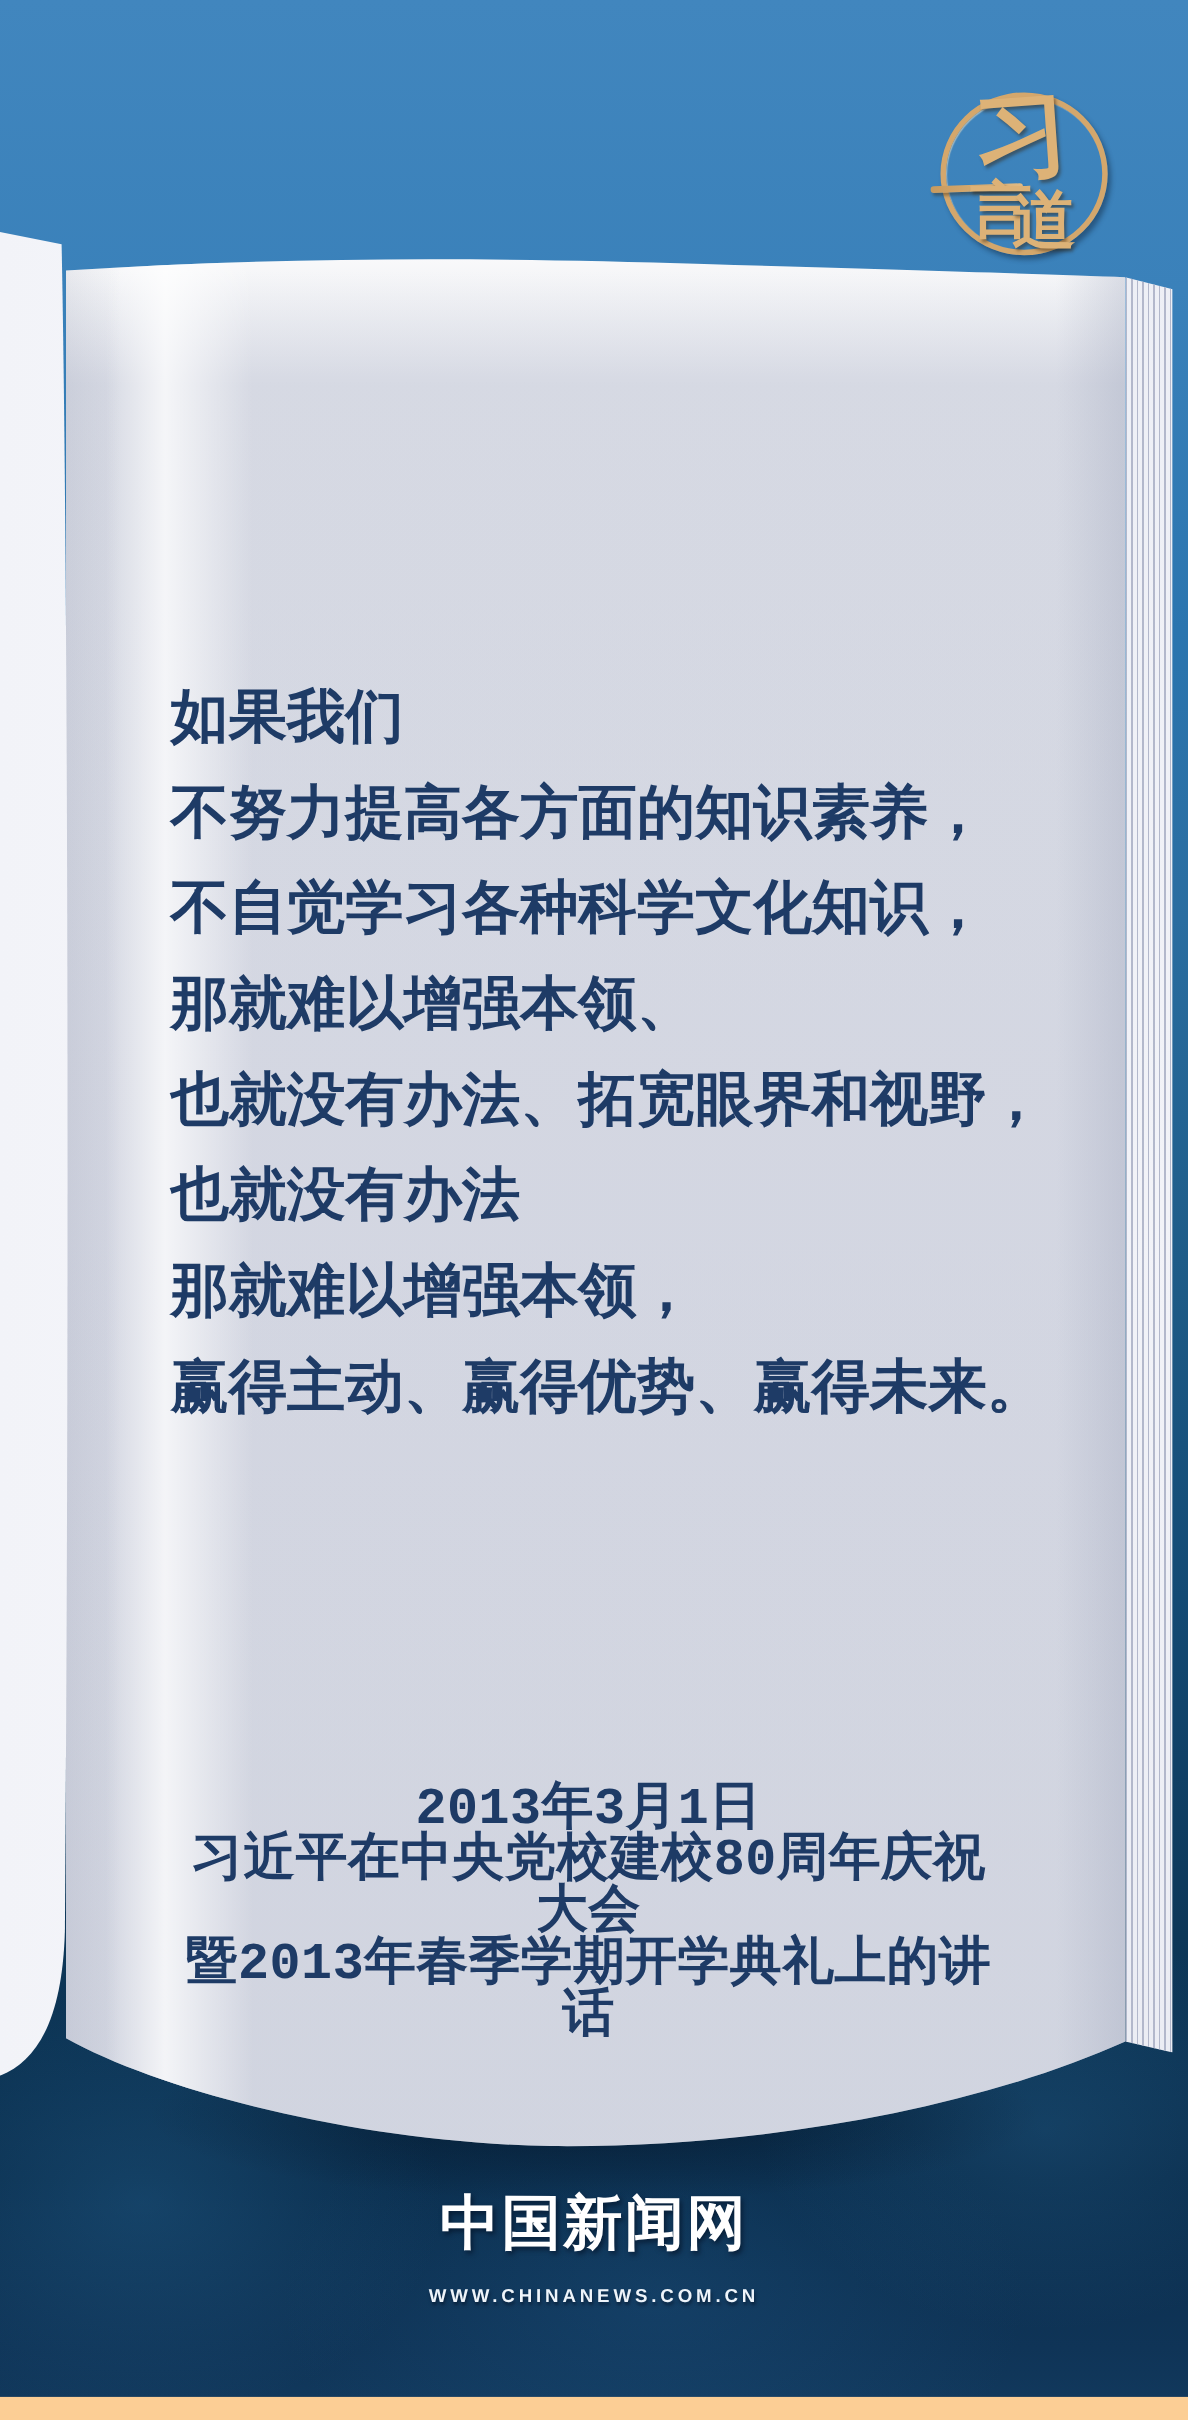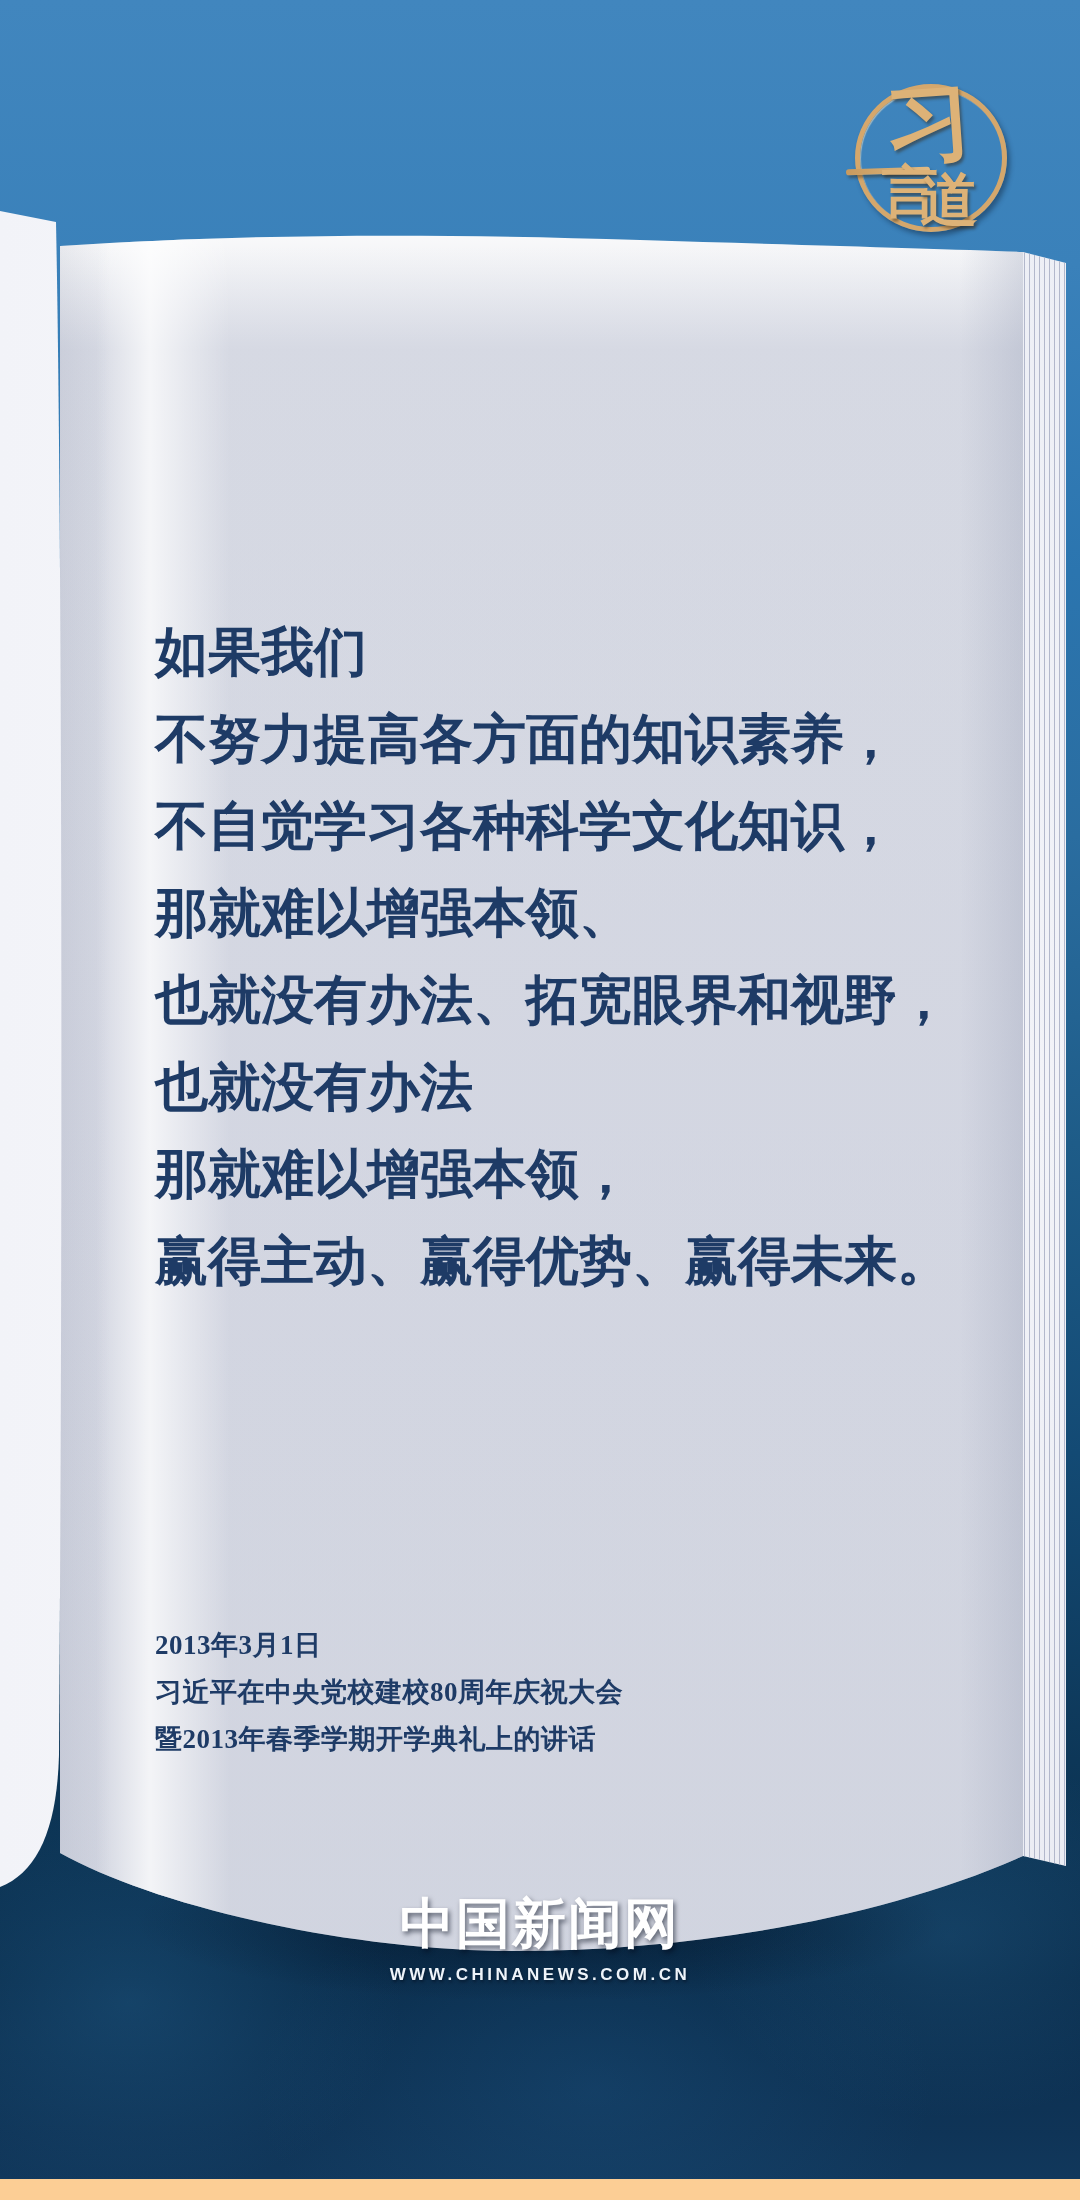--- a/index.html
+++ b/index.html
@@ -76,34 +76,35 @@
   }
 
   
   .quote {
     position: absolute; left: 155px; top: 608px; width: 880px;
     color: #1e3b66; font-size: 53px; font-weight: 700; line-height: 87px;
     font-family: "Liberation Sans", sans-serif;
   }
   .attribution {
     position: absolute; left: 155px; top: 1622px; width: 760px;
-    color: #1e3b66; font-size: 27px; font-weight: 700; line-height: 47px;
+    color: #1e3b66; font-size: 47px; font-weight: 700; line-height: 47px;
     letter-spacing: 0.5px;
-    font-family: Liberation Serif, serif;
+    font-family: Liberation Mono, monospace;
+    text-align: center;
   }
 
   
-  .footer { position: absolute; left: 0; top: 1891px; width: 1080px; text-align: center; }
+  .footer { position: absolute; left: 0; top: 1988px; width: 1080px; text-align: center; }
   .footer-logo {
     color: #ffffff; font-family: "Liberation Serif", serif; font-weight: 700;
     font-size: 54px; line-height: 66px; letter-spacing: 2px;
     text-shadow: 2px 3px 5px rgba(0,10,25,0.55);
   }
   .footer-url {
-    margin-top: 8px;
+    margin-top: 24px;
     color: #eef4fa; font-size: 17px; font-weight: 700; letter-spacing: 3.5px;
     text-shadow: 1px 2px 3px rgba(0,10,25,0.5);
   }
 
   .bottom-bar {
     position: absolute; left: 0; top: 2179px; width: 1080px; height: 21px;
     background: #fcce95;
   }
 </style>
 </head>

